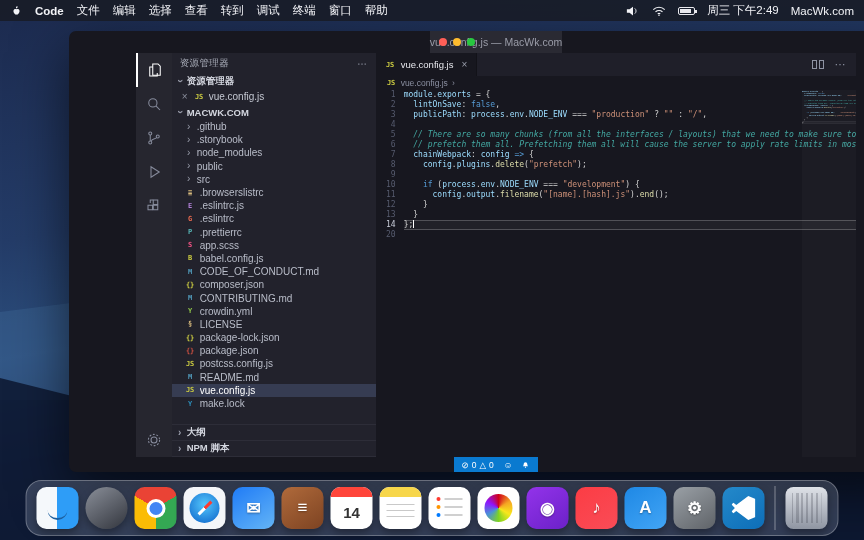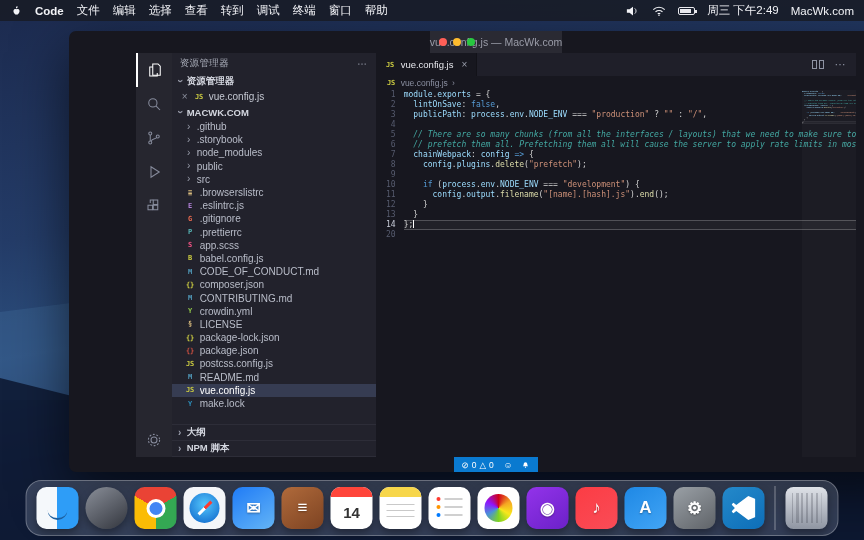--- a/index.html
+++ b/index.html
@@ -280,21 +280,21 @@
             <div class="tree-row">
               <span class="ficon" style="color: rgb(215, 186, 125);">≣</span>
               <span class="fname">.browserslistrc</span>
             </div>
             <div class="tree-row">
               <span class="ficon" style="color: rgb(177, 128, 215);">E</span>
               <span class="fname">.eslintrc.js</span>
             </div>
             <div class="tree-row">
               <span class="ficon" style="color: rgb(232, 105, 79);">G</span>
-              <span class="fname">.gitignore</span>
+              <span class="fname">.eslintrc</span>
             </div>
             <div class="tree-row">
               <span class="ficon" style="color: rgb(86, 179, 180);">P</span>
               <span class="fname">.prettierrc</span>
             </div>
             <div class="tree-row">
               <span class="ficon" style="color: rgb(245, 83, 133);">S</span>
               <span class="fname">app.scss</span>
             </div>
             <div class="tree-row">

